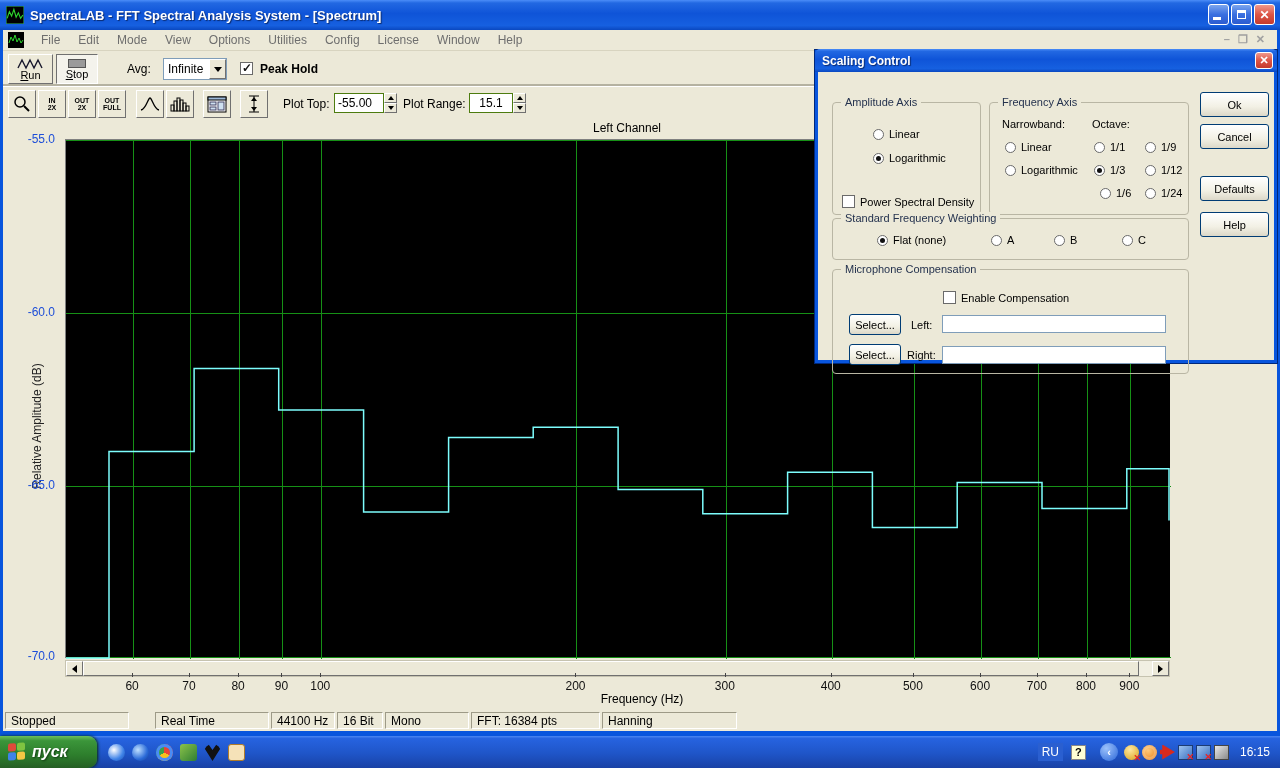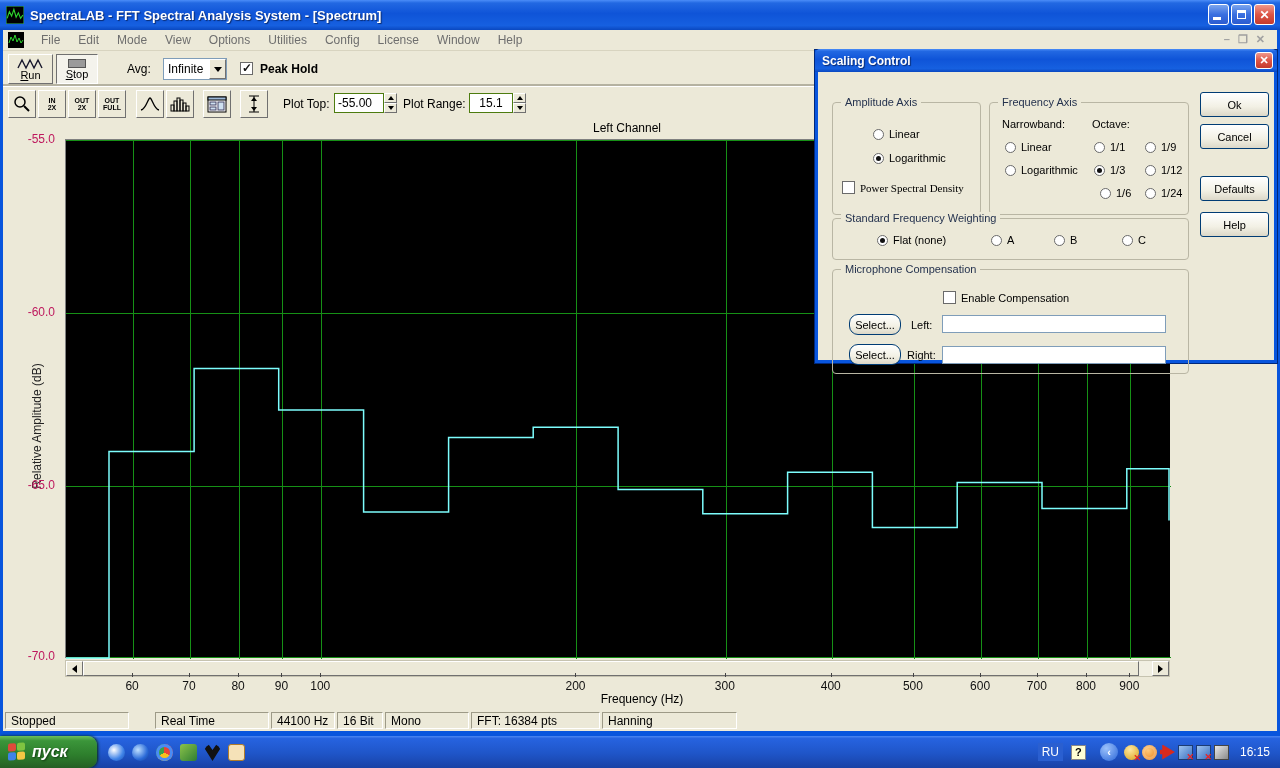--- a/index.html
+++ b/index.html
@@ -58,21 +58,21 @@
   .spin-btns { display:flex; flex-direction:column; width:13px; height:20px; }
   .spin-btns div { flex:1; background:#ece9d8; border:1px solid; border-color:#fff #707070 #707070 #fff;
     display:flex; align-items:center; justify-content:center; }
 
   
   .chart-panel { position:absolute; left:3px; top:119px; width:1274px; height:591px; background:#ece9d8; }
   .chart-title { position:absolute; left:624px; top:2px; transform:translateX(-50%); font-size:12px; }
   .plot { position:absolute; left:62px; top:20px; width:1105px; height:519px; background:#000;
     border-top:1px solid #808080; border-left:1px solid #808080; }
   .y-axis-label { position:absolute; left:-46px; top:300px; transform:rotate(-90deg); transform-origin:center; width:160px; text-align:center; font-size:12px; color:#222; }
-  .y-tick-label { position:absolute; right:1222px; transform:translateY(-50%); font-size:12px; color:#be185d; white-space:nowrap;margin-left:48px; }
+  .y-tick-label { position:absolute; right:1222px; transform:translateY(-50%); font-size:12px; color:#1d4ed8; white-space:nowrap;margin-left:48px; }
   .x-tick-label { position:absolute; top:560px; transform:translateX(-50%); font-size:12px; color:#111; }
   .x-tick-mark { position:absolute; top:554px; width:1px; height:4px; background:#444; }
   .x-axis-label { position:absolute; left:639px; top:573px; transform:translateX(-50%); font-size:12px; }
   .hscroll { position:absolute; left:62px; top:541px; width:1105px; height:17px; background:#f1efe2; border:1px solid #c6c3b0; display:flex; }
   .scroll-btn { width:17px; height:15px; background:#ece9d8; border:1px solid; border-color:#fff #707070 #707070 #fff;
     display:flex; align-items:center; justify-content:center; }
   .arr-left { width:0; height:0; border-top:4px solid transparent; border-bottom:4px solid transparent; border-right:5px solid #000; }
   .arr-right { width:0; height:0; border-top:4px solid transparent; border-bottom:4px solid transparent; border-left:5px solid #000; }
   .scroll-thumb { width:1056px; height:15px; background:#ece9d8; border:1px solid; border-color:#fff #707070 #707070 #fff; }
   .scroll-gap { flex:1; }
@@ -94,21 +94,21 @@
   .dlg-body { position:absolute; left:0; top:22px; right:0; bottom:0; font-size:11px; }
   .grp { position:absolute; border:1px solid #b9b6a4; border-radius:4px; }
   .grp-legend { position:absolute; top:-7px; left:8px; background:#ece9d8; padding:0 4px; font-size:11px; color:#24324e; white-space:nowrap; }
   .radio-row { position:absolute; display:flex; align-items:center; gap:5px; white-space:nowrap; }
   .radio { width:11px; height:11px; border-radius:50%; background:#fff; border:1px solid #6a6a6a; position:relative; flex:0 0 auto; }
   .radio.checked::after { content:""; position:absolute; left:2px; top:2px; width:5px; height:5px; border-radius:50%; background:#111; }
   .check-row { position:absolute; display:flex; align-items:center; gap:5px; white-space:nowrap; }
   .xp-btn { position:absolute; width:69px; height:25px; border:1px solid #003c74; border-radius:3px;
     background:linear-gradient(180deg,#fff 0%,#f2f0e4 60%,#dcd8c8 100%); font-size:11px;
     display:flex; align-items:center; justify-content:center; }
-  .xp-btn.small { width:52px; height:21px;border-radius:9px; }
+  .xp-btn.small { width:52px; height:21px; }
   .dlg-label { position:absolute; font-size:11px; white-space:nowrap; }
   .dlg-field { position:absolute; height:18px; background:#fff; border:1px solid #7f9db9; font-size:11px; font-family:"Liberation Sans",sans-serif; padding:0 3px; }
 
   
   .taskbar { position:absolute; left:0; top:736px; width:1280px; height:32px;
     background:linear-gradient(180deg,#4b86f2 0%,#2663e0 8%,#1f55c8 55%,#1941a5 100%); z-index:60; }
   .start-btn { position:absolute; left:0; top:0; width:97px; height:32px; border-radius:0 9px 9px 0;
     background:linear-gradient(180deg,#6bbf5a 0%,#3b953a 15%,#2d7e2c 60%,#255f24 100%);
     display:flex; align-items:center; box-shadow:1px 0 3px #0a2a0a; }
   .start-flag { width:18px; height:18px; margin-left:8px; display:grid; grid-template-columns:8px 8px; grid-template-rows:8px 8px; gap:1px; transform:skewY(-4deg); }
@@ -374,21 +374,21 @@
       <div class="grp" style="left:14px;top:30px;width:149px;height:113px;">
         <span class="grp-legend">Amplitude Axis</span>
         <label class="radio-row" style="left:40px;top:25px;">
           <span class="radio"></span>
           <span>Linear</span>
         </label>
         <label class="radio-row" style="left:40px;top:49px;">
           <span class="radio checked"></span>
           <span>Logarithmic</span>
         </label>
-        <label class="check-row" style="left:9px;top:78px;font-family:Liberation Serif, serif;">
+        <label class="check-row" style="left:9px;top:92px;">
           <span class="checkbox"></span>
           <span>Power Spectral Density</span>
         </label>
       </div>
 
       <div class="grp" style="left:171px;top:30px;width:200px;height:113px;">
         <span class="grp-legend">Frequency Axis</span>
         <span class="dlg-label" style="left:12px;top:15px;">Narrowband:</span>
         <span class="dlg-label" style="left:102px;top:15px;">Octave:</span>
         <label class="radio-row" style="left:15px;top:38px;">

